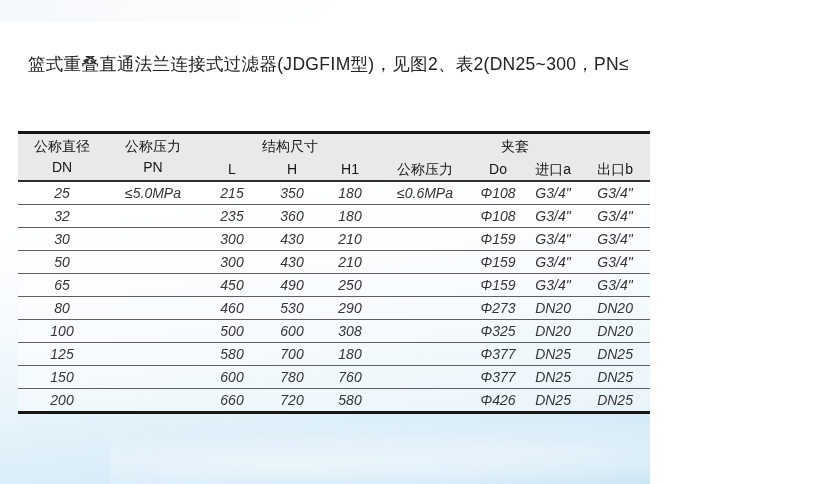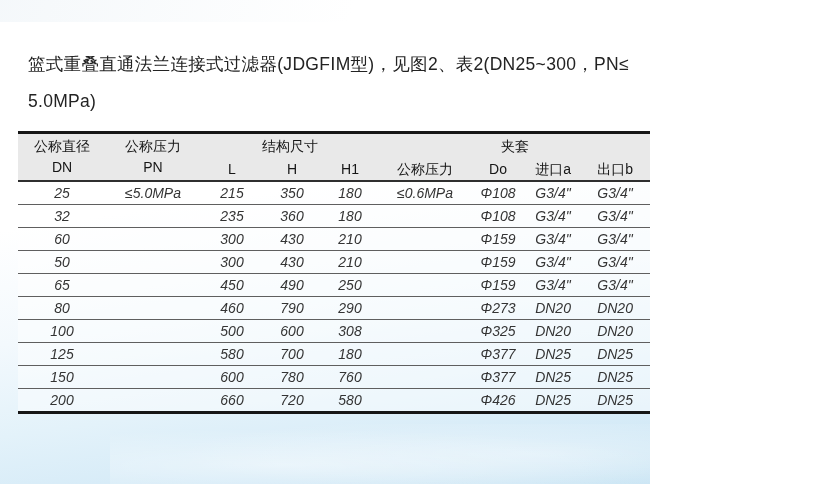--- a/index.html
+++ b/index.html
@@ -45,21 +45,20 @@
   }
   table.spec tbody tr:last-child td{border-bottom:0;}
 </style>
 </head>
 <body>
 
 <div class="page">
 
   <div class="title">
     <div>篮式重叠直通法兰连接式过滤器(JDGFⅠM型)，见图2、表2(DN25~300，PN≤</div>
-    <div>5.0MPa)</div>
   </div>
 
   <table class="spec">
     <colgroup>
       <col style="width:88px">
         <col style="width:94px">
         <col style="width:64px">
       <col style="width:56px">
         <col style="width:60px">
         <col style="width:90px">
@@ -114,21 +113,21 @@
           <td>235</td>
           <td>360</td>
           <td>180</td>
           <td></td>
           <td>Φ108</td>
           <td>G3/4"</td>
           <td>G3/4"</td>
           <td></td>
         </tr>
       <tr>
-          <td>60</td>
+          <td>30</td>
           <td></td>
           <td>300</td>
           <td>430</td>
           <td>210</td>
           <td></td>
           <td>Φ159</td>
           <td>G3/4"</td>
           <td>G3/4"</td>
           <td></td>
         </tr>
@@ -153,21 +152,21 @@
           <td></td>
           <td>Φ159</td>
           <td>G3/4"</td>
           <td>G3/4"</td>
           <td></td>
         </tr>
       <tr>
           <td>80</td>
           <td></td>
           <td>460</td>
-          <td>790</td>
+          <td>530</td>
           <td>290</td>
           <td></td>
           <td>Φ273</td>
           <td>DN20</td>
           <td>DN20</td>
           <td></td>
         </tr>
       <tr>
           <td>100</td>
           <td></td>

